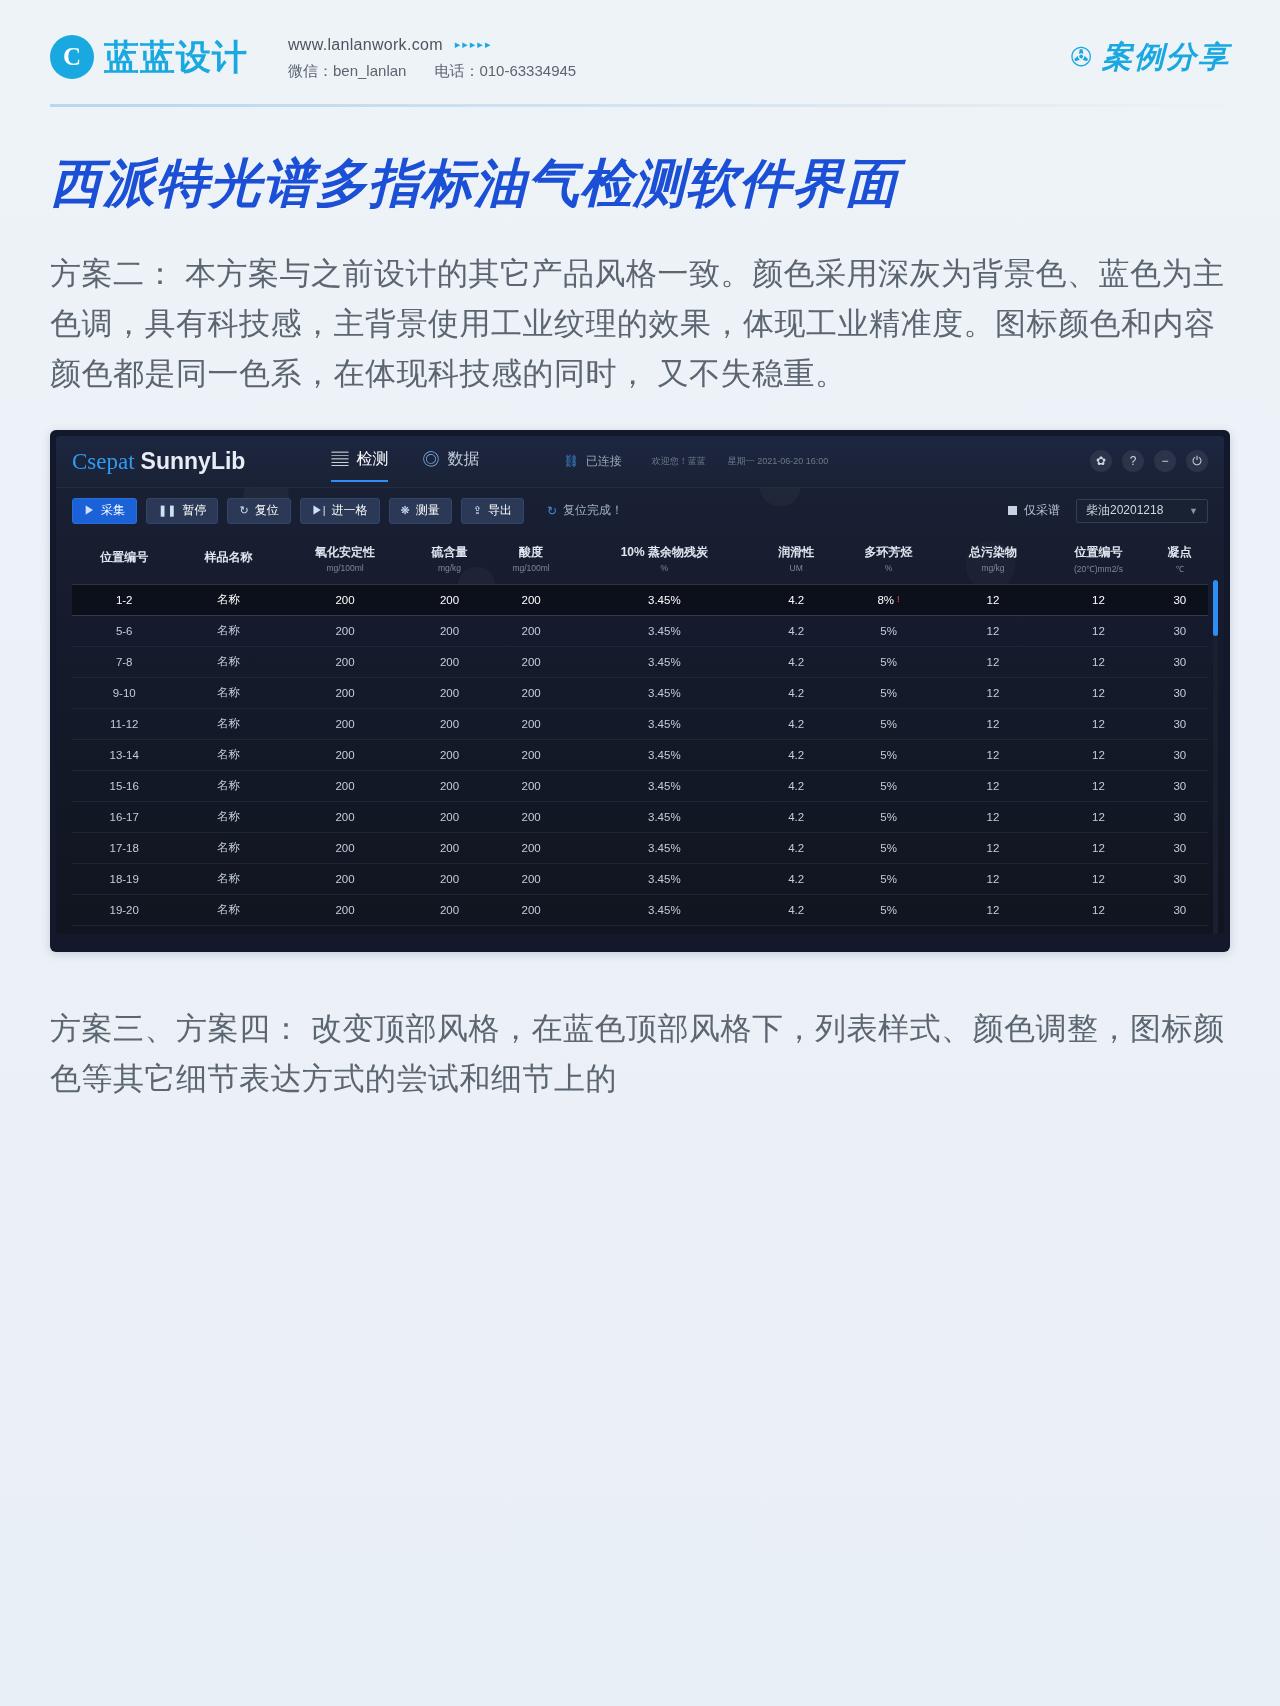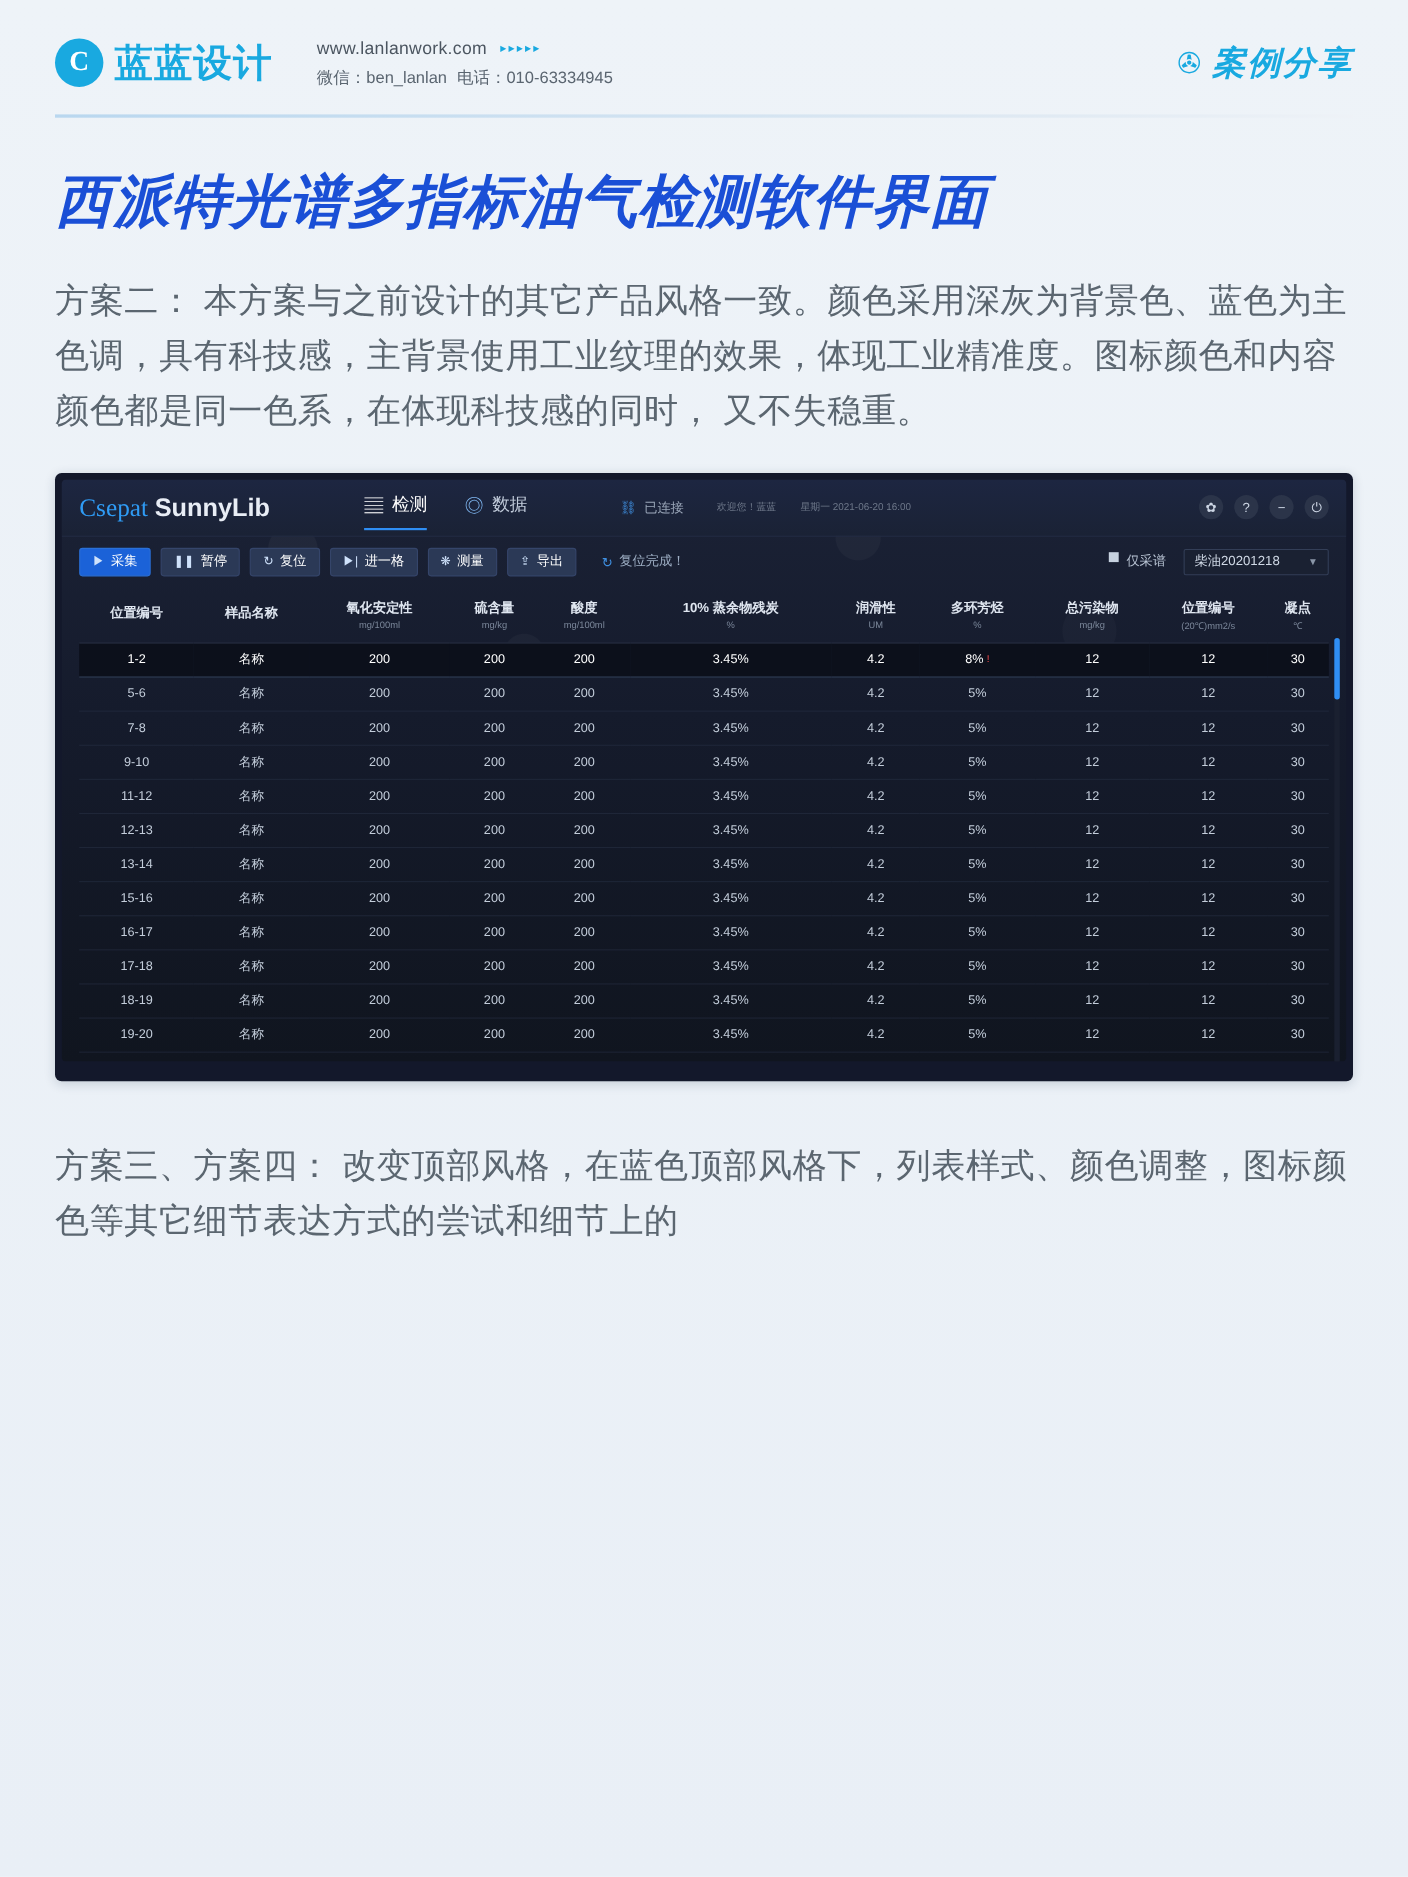--- a/index.html
+++ b/index.html
@@ -40,21 +40,21 @@
   .contact-block {
     margin-left: 38px;
     padding-left: 2px;
     font-size: 15px;
     color: #5a6570;
     line-height: 1.7;
   }
   .contact-line1 { display: flex; align-items: center; gap: 12px; }
   .contact-url { color: #4b5560; font-size: 16px; letter-spacing: .3px; }
   .arrows { color: #19a9e0; font-size: 11px; letter-spacing: 2px; }
-  .contact-line2 { display: flex; gap: 9px; color: #5a6570; }
+  .contact-line2 { display: flex; gap: 28px; color: #5a6570; }
   .share-block {
     margin-left: auto;
     display: flex; align-items: center; gap: 10px;
     color: #19a9e0;
   }
   .share-icon { font-size: 26px; }
   .share-text {
     font-size: 30px; font-style: italic; font-weight: bold;
     font-family: "Liberation Serif", serif;
     letter-spacing: 2px;
@@ -179,21 +179,21 @@
   .toolbar-status {
     display: flex; align-items: center; gap: 6px;
     margin-left: 14px; color: #9fb0c6; font-size: 12px;
   }
   .toolbar-status .ti { color: #3f8fe0; }
   .toolbar-right {
     margin-left: auto;
     display: flex; align-items: center; gap: 16px;
   }
   .chk {
-    display: flex; align-items: flex-start; gap: 7px;
+    display: flex; align-items: center; gap: 7px;
     color: #b9c4d4; font-size: 12px;
   }
   .chk-box {
     width: 9px; height: 9px; background: #c7d2e0; display: inline-block;
   }
   .select {
     display: flex; align-items: center; 
     min-width: 132px; height: 24px;
     padding: 0 9px;
     border: 1px solid #333e57;
@@ -475,33 +475,20 @@
                 <td>200</td>
                 <td>200</td>
                 <td>3.45%</td>
                 <td>4.2</td>
                 <td>5%</td>
                 <td>12</td>
                 <td>12</td>
                 <td>30</td>
               </tr>
               <tr>
-                <td>12-13</td>
-                <td class="col-name">名称</td>
-                <td>200</td>
-                <td>200</td>
-                <td>200</td>
-                <td>3.45%</td>
-                <td>4.2</td>
-                <td>5%</td>
-                <td>12</td>
-                <td>12</td>
-                <td>30</td>
-              </tr>
-              <tr>
                 <td>13-14</td>
                 <td class="col-name">名称</td>
                 <td>200</td>
                 <td>200</td>
                 <td>200</td>
                 <td>3.45%</td>
                 <td>4.2</td>
                 <td>5%</td>
                 <td>12</td>
                 <td>12</td>

